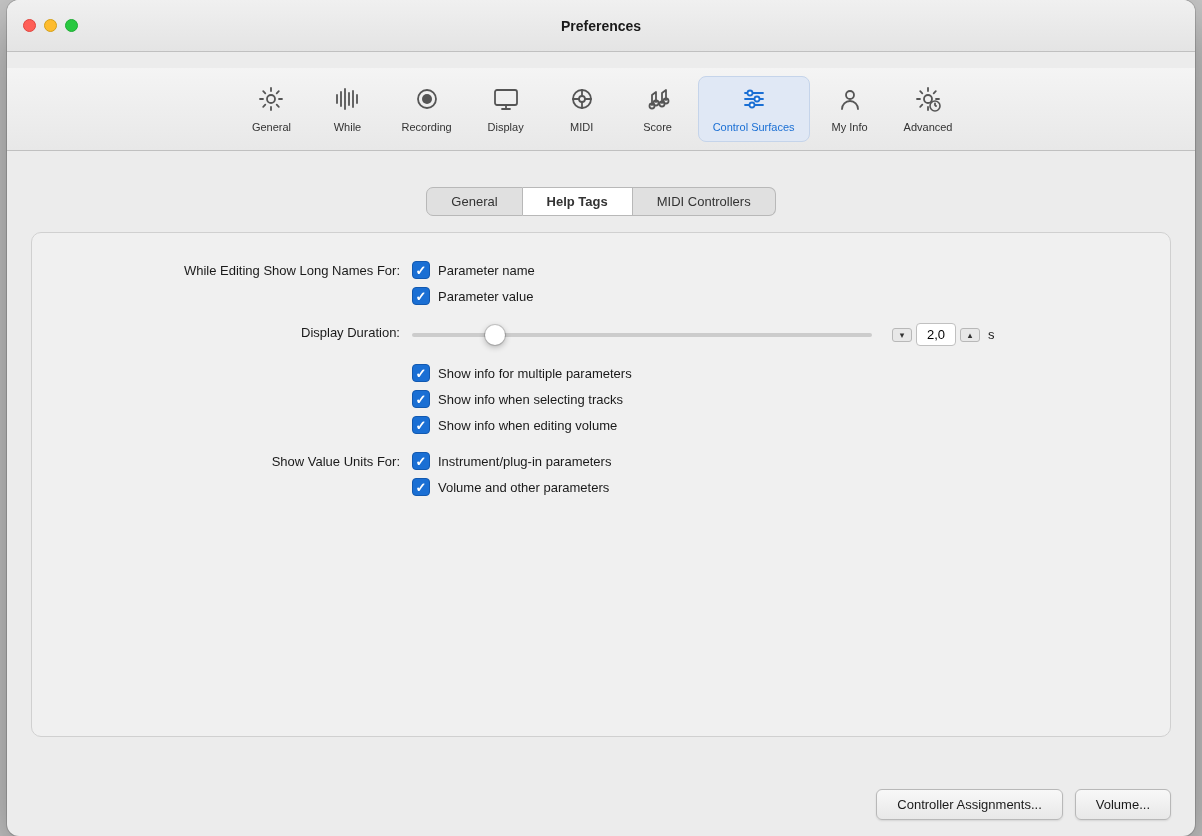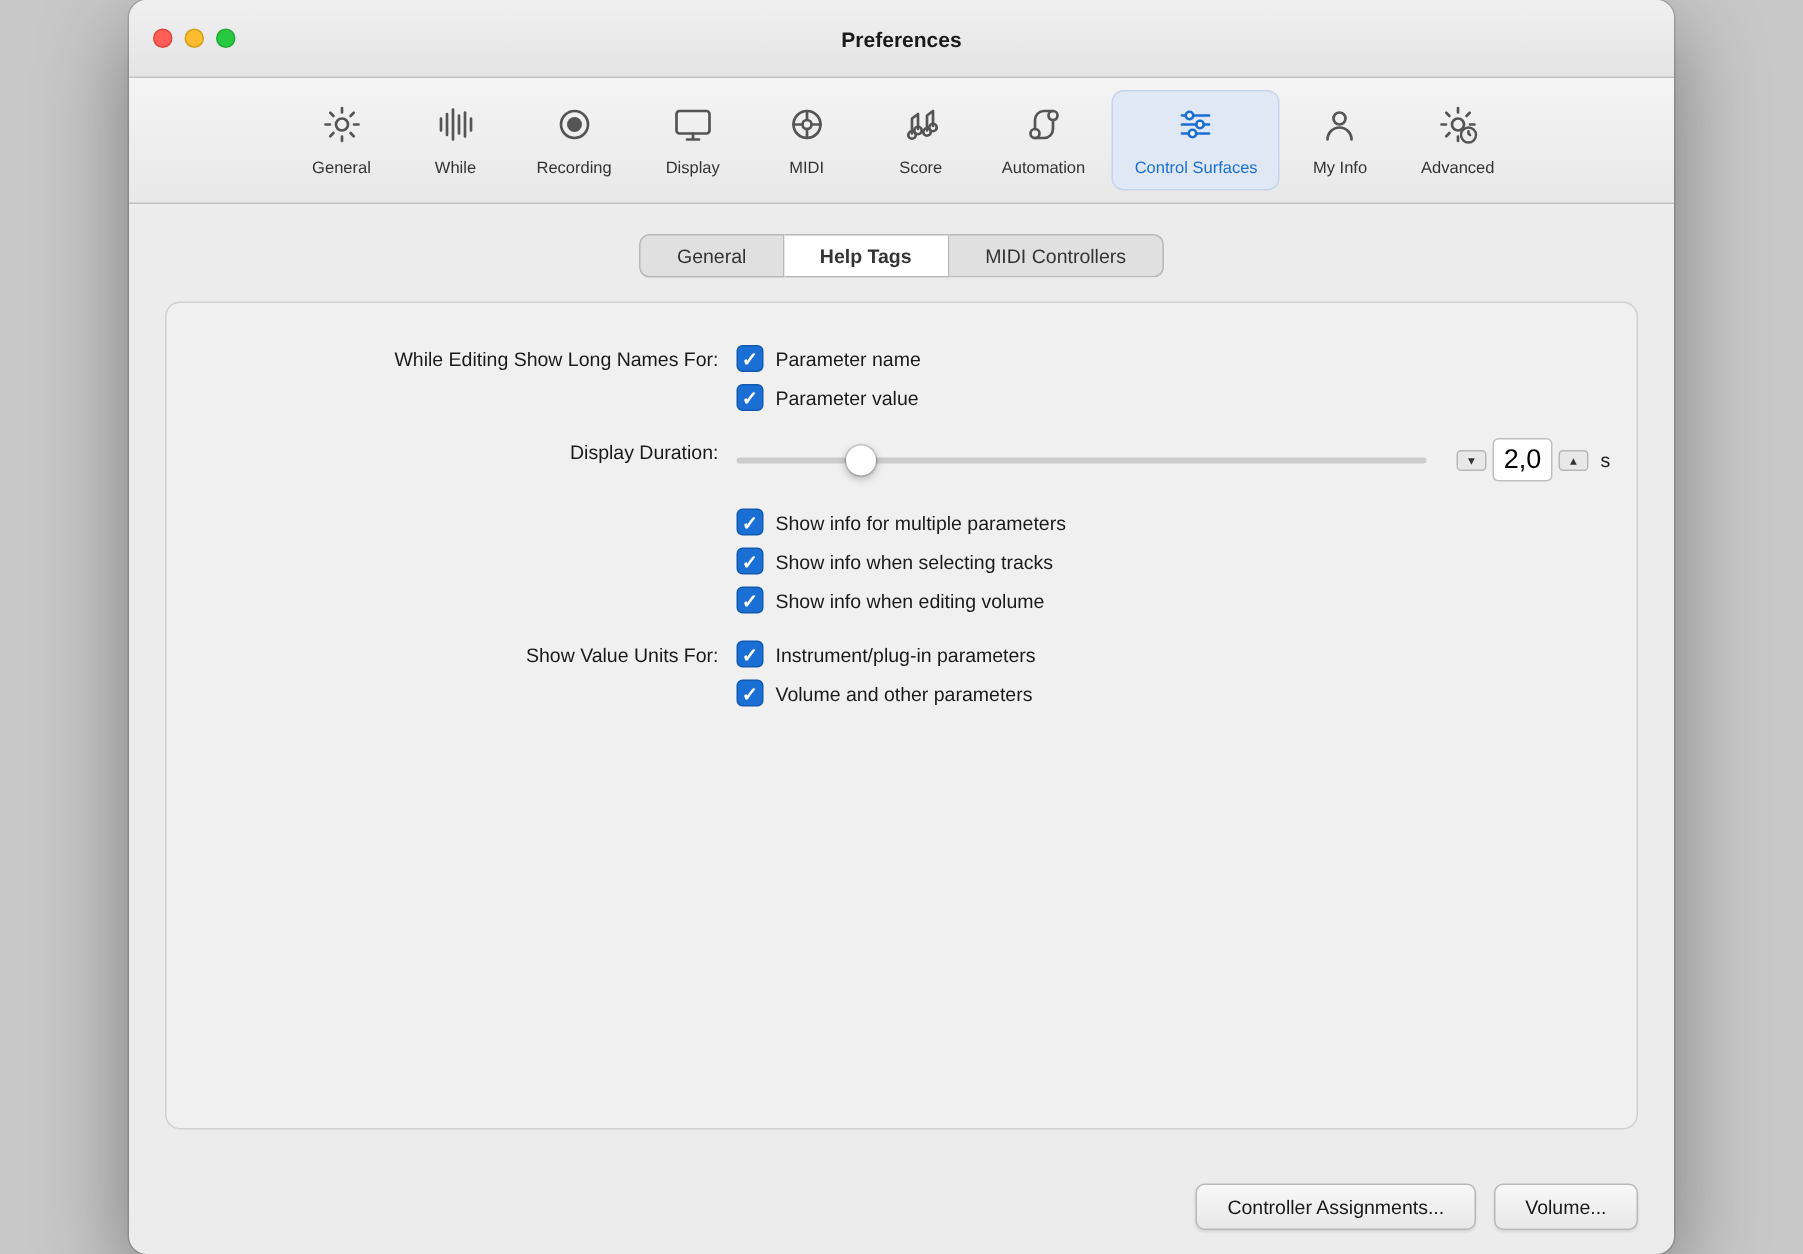--- a/index.html
+++ b/index.html
@@ -7,28 +7,29 @@
     body {
       background: #c8c8c8;
       display: flex;
       justify-content: center;
       align-items: center;
       min-height: 100vh;
       font-family: -apple-system, BlinkMacSystemFont, "San Francisco", "Helvetica Neue", Helvetica, Arial, sans-serif;
     }
 
     .window {
-      width: 1030px;
+      width: 1188px;
       height: 836px;
       background: #ececec;
       border-radius: 12px;
       box-shadow: 0 20px 60px rgba(0,0,0,0.4), 0 0 0 1px rgba(0,0,0,0.15);
       display: flex;
       flex-direction: column;
       overflow: hidden;
+      gap: 16px;
     }
 
     
     .titlebar {
       background: linear-gradient(180deg, #f0f0f0 0%, #e4e4e4 100%);
       border-bottom: 1px solid #c0c0c0;
       padding: 0 16px;
       height: 52px;
       display: flex;
       align-items: center;
@@ -253,21 +254,21 @@
     .stepper-container {
       display: flex;
       align-items: center;
       gap: 4px;
       margin-left: 8px;
     }
 
     .stepper-value {
       width: 40px;
       text-align: center;
-      font-size: 18px;
+      font-size: 13px;
       background: white;
       border: 1px solid #c0c0c0;
       border-radius: 4px;
       padding: 3px 6px;
     }
 
     .stepper-buttons {
       display: flex;
       flex-direction: column;
       gap: 1px;
@@ -404,31 +405,20 @@
           <circle cx="12" cy="18" r="2.5"></circle>
           <path d="M18 18V8l4-3v10"></path>
           <circle cx="18" cy="19" r="2.5"></circle>
           <circle cx="22" cy="16" r="2.5"></circle>
         </svg>
       </span>
       <span class="label">Score</span>
     </button>
 
 
-    <button class="toolbar-item">
-      <span class="icon">
-        <svg class="toolbar-svg" viewBox="0 0 28 28">
-          <circle cx="20" cy="8" r="3"></circle>
-          <circle cx="8" cy="20" r="3"></circle>
-          <path d="M20 11v6a6 6 0 01-6 6H8"></path>
-          <path d="M8 17V11a6 6 0 016-6h6"></path>
-        </svg>
-      </span>
-      <span class="label">Automation</span>
-    </button>
 
     <button class="toolbar-item active">
       <span class="icon">
         <svg class="toolbar-svg" viewBox="0 0 28 28">
           <line x1="5" y1="14" x2="23" y2="14"></line>
           <line x1="5" y1="8" x2="23" y2="8"></line>
           <line x1="5" y1="20" x2="23" y2="20"></line>
           <circle cx="10" cy="8" r="2.5" fill="white" stroke="#1a6fd4" stroke-width="1.8"></circle>
           <circle cx="17" cy="14" r="2.5" fill="white" stroke="#1a6fd4" stroke-width="1.8"></circle>
           <circle cx="12" cy="20" r="2.5" fill="white" stroke="#1a6fd4" stroke-width="1.8"></circle>

